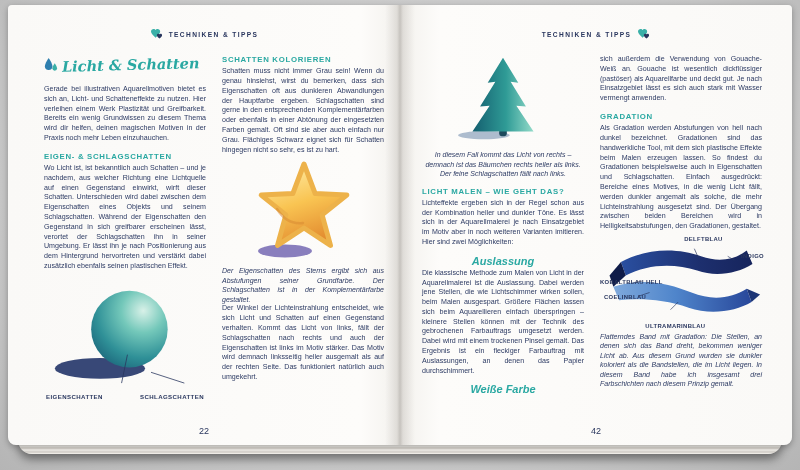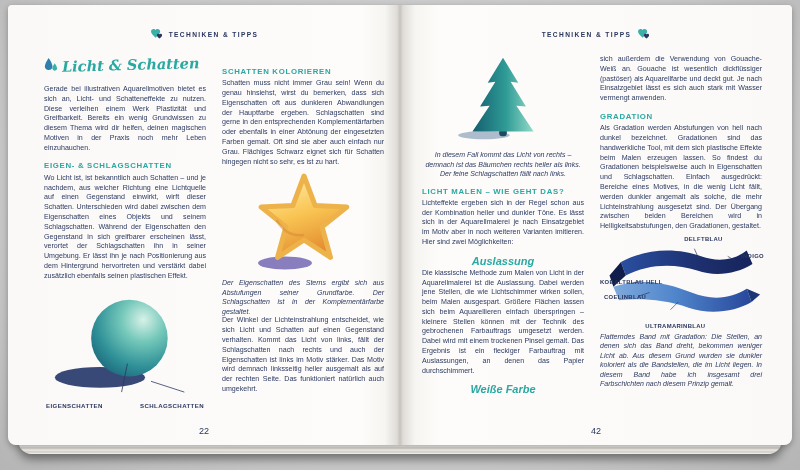--- a/index.html
+++ b/index.html
@@ -33,21 +33,21 @@
   .page-left  .content { left:36px; right:16px; gap:16px; }
   .page-right .content { left:22px; right:30px; gap:16px; }
   .col { flex:1 1 0; min-width:0; }
 
   .title-row { display:flex; align-items:flex-start; gap:4px; margin:2px 0 7px; }
   .page-title { font-family:"DejaVu Serif", serif; font-style:italic; font-weight:bold;
                 font-size:14.5px; color:#2aa8a2; transform:rotate(-1.5deg); line-height:1.1; }
 
   .sec { font-size:7.8px; font-weight:bold; letter-spacing:.7px; color:#2aa8a2;
          margin:8px 0 3px; line-height:1.2; }
-  .sec.first { margin-top:12px; }
+  .sec.first { margin-top:0; }
 
   .script { font-family:Liberation Sans, sans-serif; font-style:italic; font-weight:bold;
             font-size:11px; color:#2aa8a2; margin:7px 0 2px;text-align:center; }
 
   .t { font-size:7.1px; line-height:1.38; color:#2c3a63; text-align:justify; hyphens:auto; }
   .cap { font-size:7px; line-height:1.36; font-style:italic; color:#2c3a63; text-align:justify; }
   .cap.center { text-align:center; }
 
   figure { margin:0; }
   .fig-center { text-align:center; }
@@ -91,21 +91,21 @@
           <div class="title-row">
             <span>
               <svg width="14" height="17" viewBox="0 0 30 36">
                 <path d="M10 2 C10 2 2 13.5 2 19.5 a8 8 0 0 0 16 0 C18 13.5 10 2 10 2 Z" fill="#2f7fae"></path>
                 <path d="M23 13 C23 13 18 20 18 24 a5 5 0 0 0 10 0 C28 20 23 13 23 13 Z" fill="#3ab0a8"></path>
               </svg>
             </span>
             <h1 class="page-title">Licht &amp; Schatten</h1>
           </div>
 
-          <p class="t">Gerade bei illustrativen Aquarellmotiven bietet es sich an, Licht- und Schatteneffekte zu nutzen. Diese verleihen einem Werk Plastizität und Greifbarkeit. Bereits ein wenig Grundwissen zu diesem Thema wird dir helfen, deinen magischen Motiven in der Praxis noch mehr Leben einzuhauchen.</p>
+          <p class="t">Gerade bei illustrativen Aquarellmotiven bietet es sich an, Licht- und Schatteneffekte zu nutzen. Hier verleihen einem Werk Plastizität und Greifbarkeit. Bereits ein wenig Grundwissen zu diesem Thema wird dir helfen, deinen magischen Motiven in der Praxis noch mehr Leben einzuhauchen.</p>
 
           <h2 class="sec">EIGEN- &amp; SCHLAGSCHATTEN</h2>
           <p class="t">Wo Licht ist, ist bekanntlich auch Schatten – und je nachdem, aus welcher Richtung eine Lichtquelle auf einen Gegenstand einwirkt, wirft dieser Schatten. Unterschieden wird dabei zwischen dem Eigenschatten eines Objekts und seinem Schlagschatten. Während der Eigenschatten den Gegenstand in sich greifbarer erscheinen lässt, verortet der Schlagschatten ihn in seiner Umgebung. Er lässt ihn je nach Positionierung aus dem Hintergrund hervortreten und verstärkt dabei zusätzlich ebenfalls seinen plastischen Effekt.</p>
 
           <figure class="sphere-fig">
             <svg width="100%" height="104" viewBox="0 0 155 106" preserveAspectRatio="xMidYMid meet">
               <defs>
                 <radialGradient id="ballG" cx="0.68" cy="0.26" r="0.95">
                   <stop offset="0" stop-color="#d8f1e8"></stop>
                   <stop offset="0.3" stop-color="#74c8ba"></stop>

